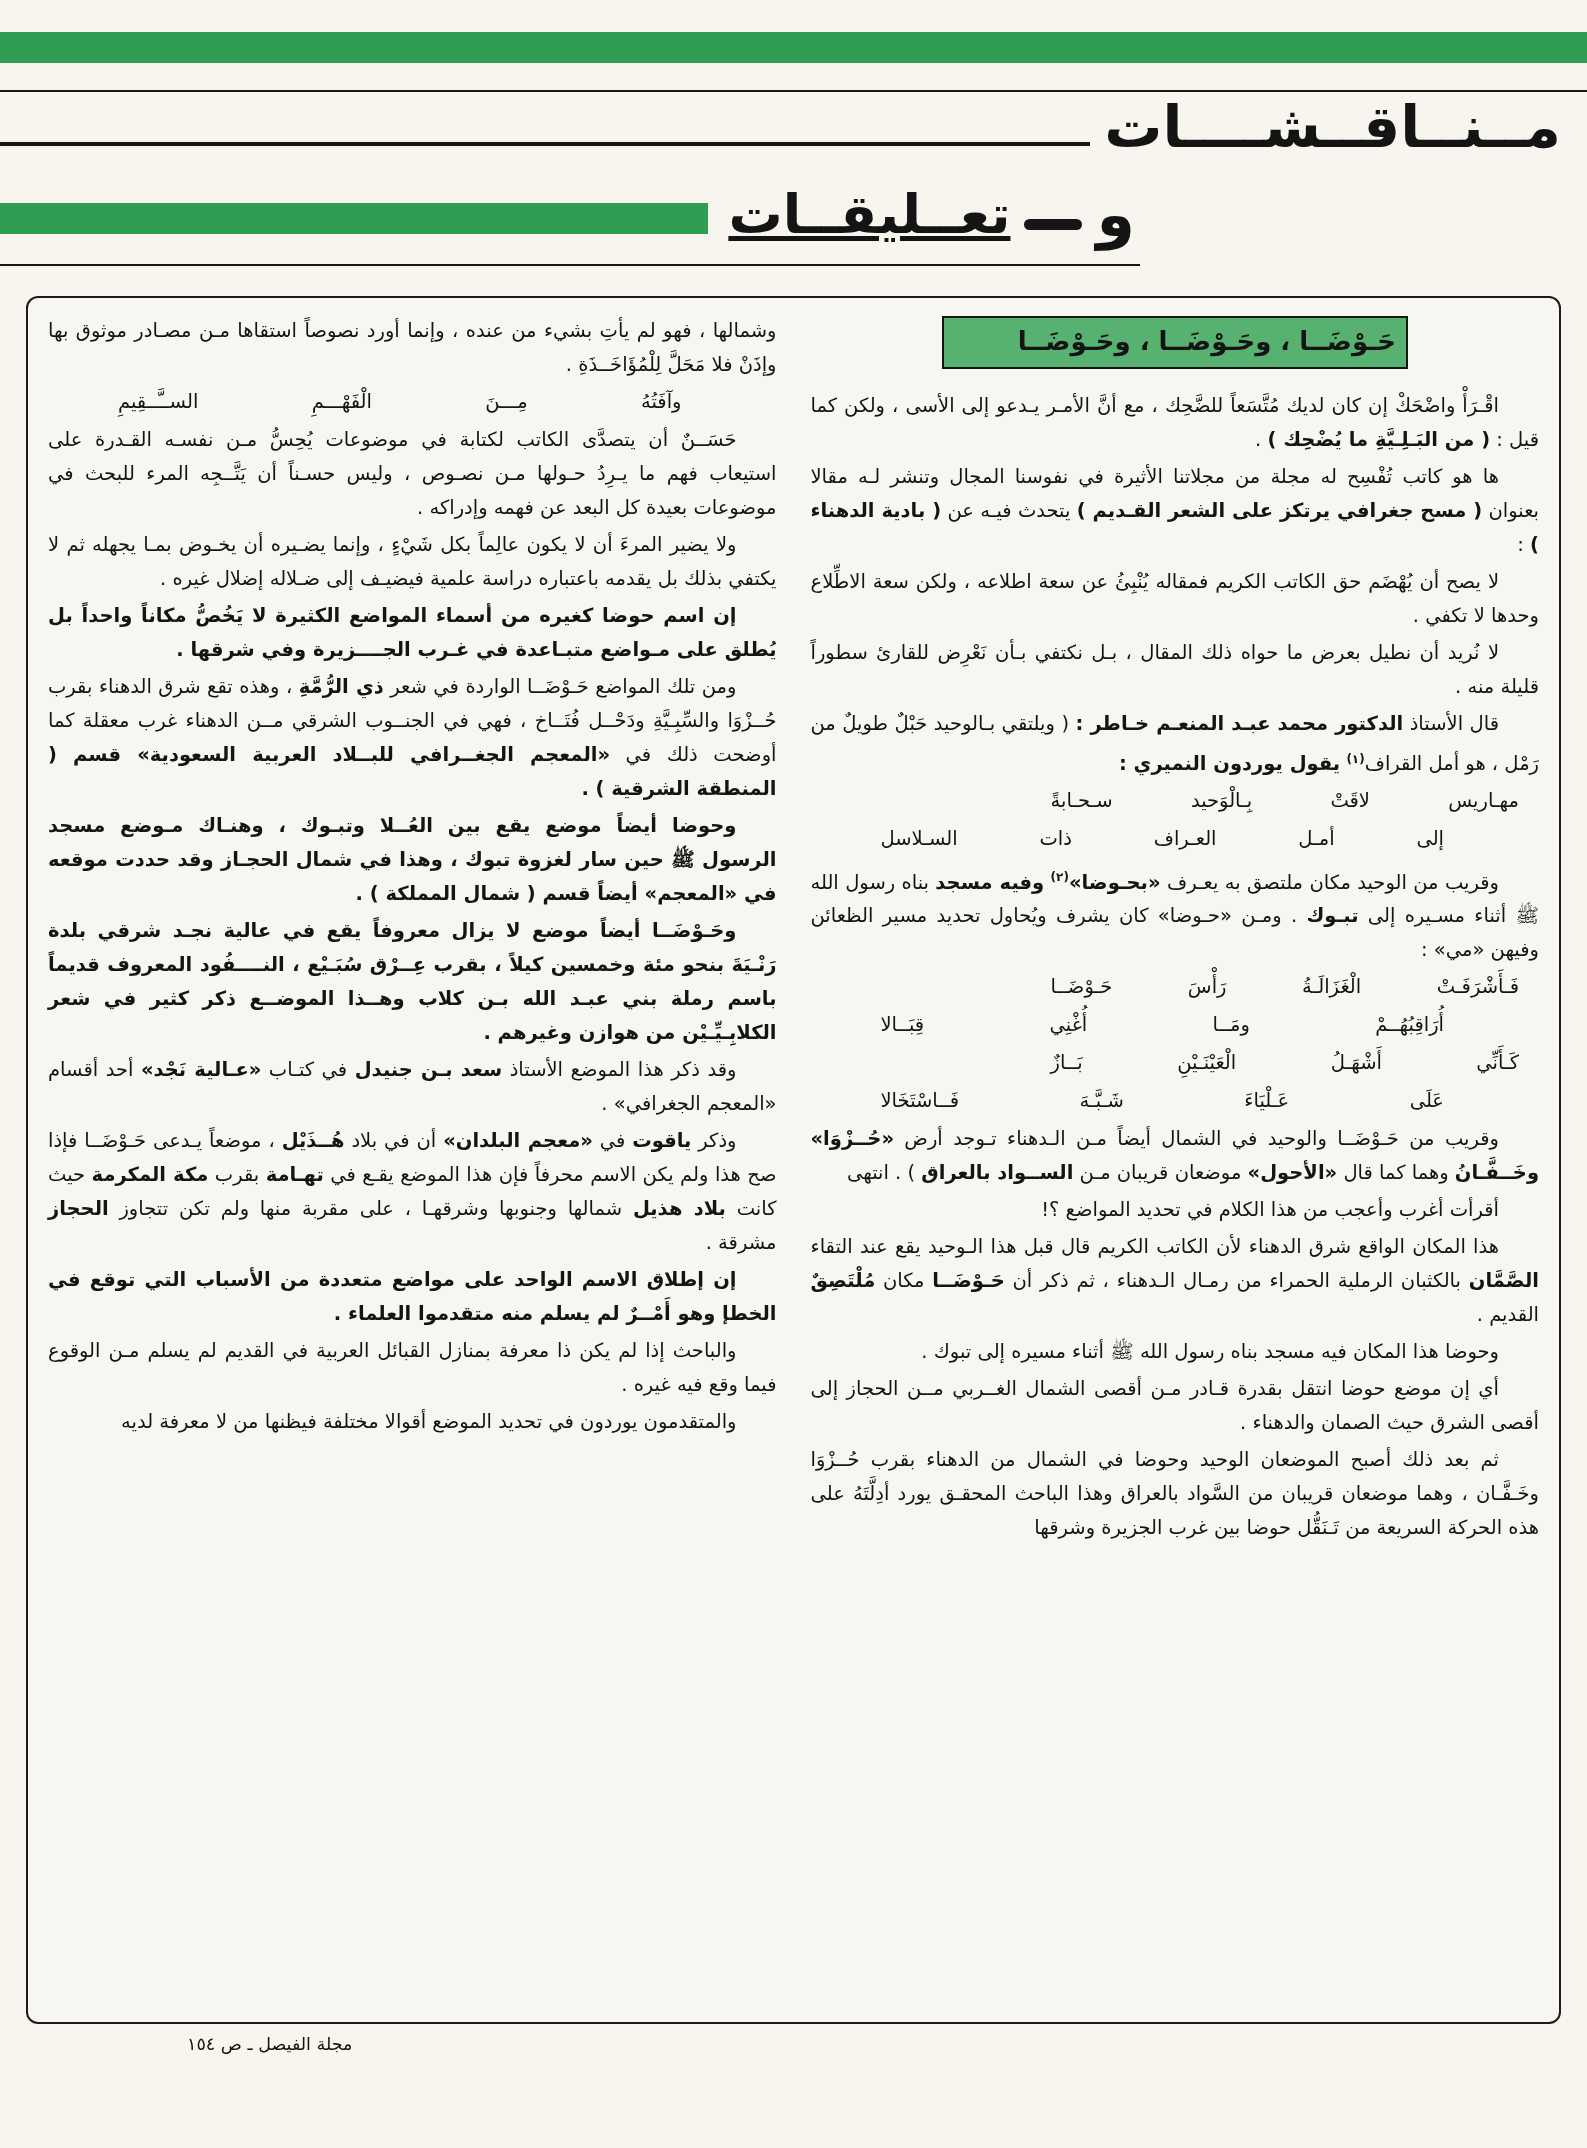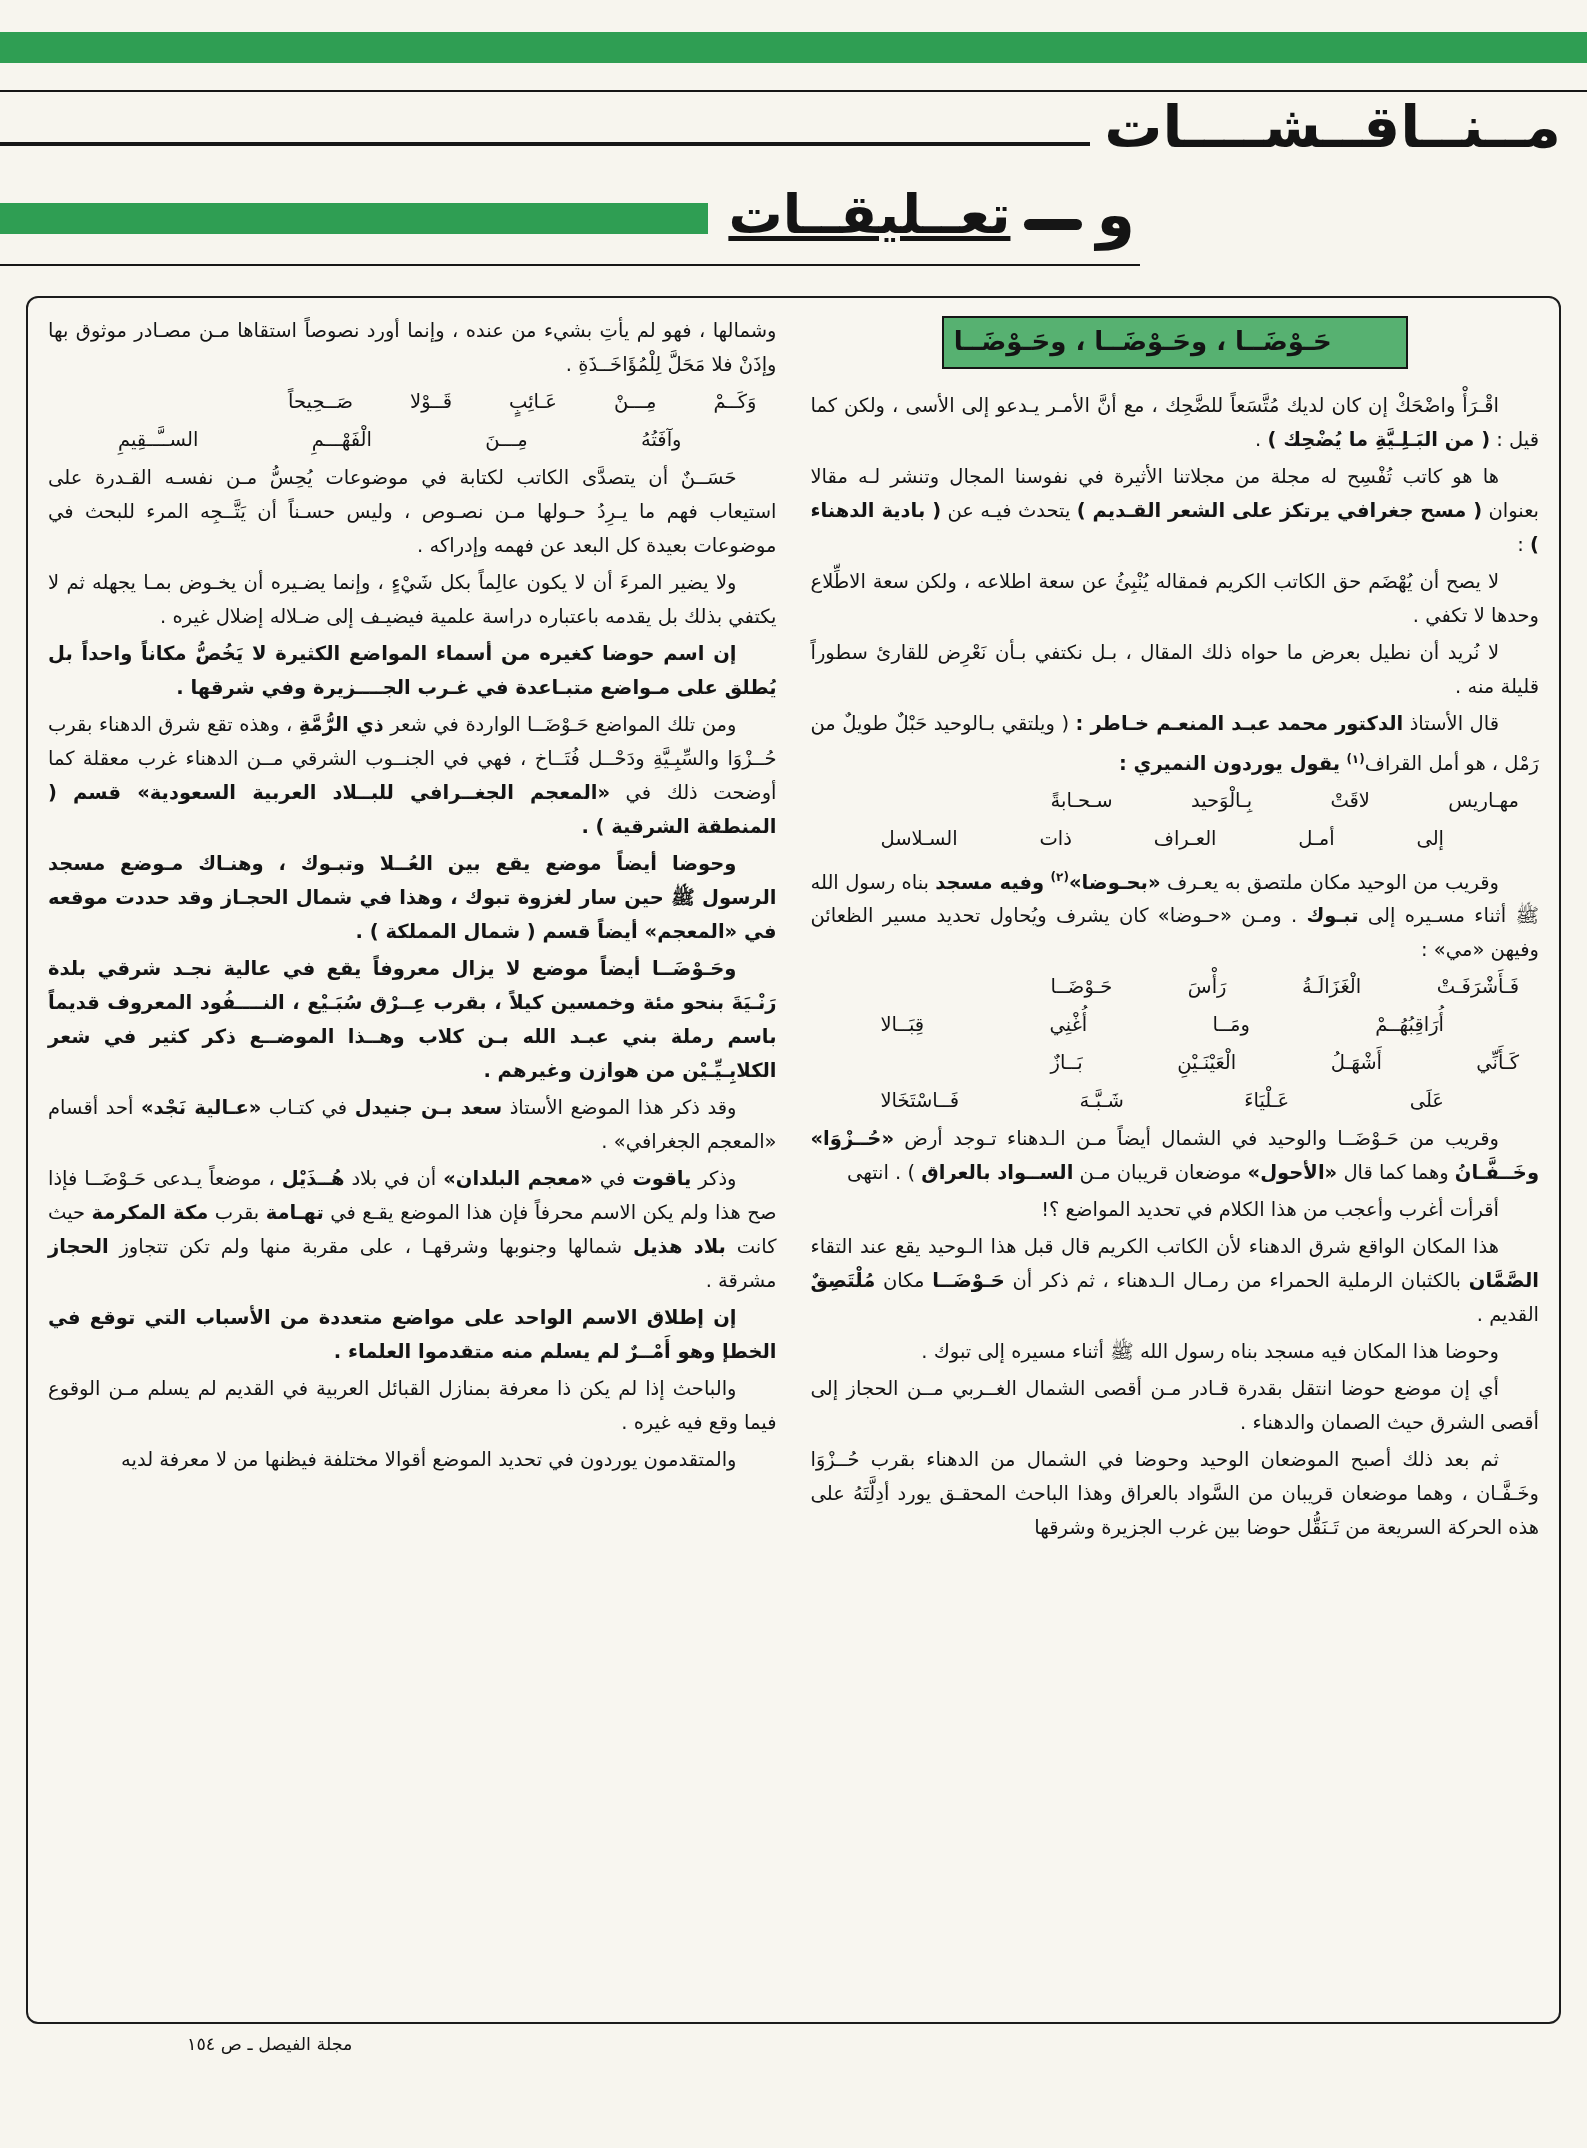--- a/index.html
+++ b/index.html
@@ -42,21 +42,21 @@
     padding:16px 20px 22px;
     min-height:1728px;
     background:#f8f6f0;
   }
   .columns{ display:flex; gap:34px; }
   .col{ flex:1; min-width:0; }
   .headline-box{
     width:64%;
     margin:2px auto 20px;
     border:2px solid #151515;
-    text-align:left;
+    text-align:right;
     font-weight:700;
     font-size:26px;
     padding:8px 10px 11px;
   }
   .para{
     font-size:19.5px;
     line-height:34px;
     text-align:justify;
     margin:0 0 3px;
     text-indent:40px;
@@ -119,21 +119,20 @@
           <p class="para"><span>أقرأت أغرب وأعجب من هذا الكلام في تحديد المواضع ؟!</span></p>
           <p class="para"><span>هذا المكان الواقع شرق الدهناء لأن الكاتب الكريم قال قبل هذا الـوحيد يقع عند التقاء </span><b>الصَّمَّان</b><span> بالكثبان الرملية الحمراء من رمـال الـدهناء ، ثم ذكر أن </span><b>حَـوْضَــا</b><span> مكان </span><b>مُلْتَصِقٌ</b><span> القديم .</span></p>
           <p class="para"><span>وحوضا هذا المكان فيه مسجد بناه رسول الله ﷺ أثناء مسيره إلى تبوك .</span></p>
           <p class="para"><span>أي إن موضع حوضا انتقل بقدرة قـادر مـن أقصى الشمال الغــربي مــن الحجاز إلى أقصى الشرق حيث الصمان والدهناء .</span></p>
           <p class="para"><span>ثم بعد ذلك أصبح الموضعان الوحيد وحوضا في الشمال من الدهناء بقرب حُــزْوَا وخَـفَّـان ، وهما موضعان قريبان من السَّواد بالعراق وهذا الباحث المحقـق يورد أدِلَّتَهُ على هذه الحركة السريعة من تَـنَقُّل حوضا بين غرب الجزيرة وشرقها</span></p>
         </div>
     </section>
     <section class="col col-left">
       <div class="paras">
           <p class="para noindent"><span>وشمالها ، فهو لم يأتِ بشيء من عنده ، وإنما أورد نصوصاً استقاها مـن مصـادر موثوق بها وإذَنْ فلا مَحَلَّ لِلْمُؤَاخَــذَةِ .</span></p>
-          <p class="para poetry pa"><span>وَكَــمْ مِـــنْ عَـائِبٍ قَــوْلا صَــحِيحاً</span></p>
           <p class="para poetry pb"><span>وآفَتُهُ مِـــنَ الْفَهْـــمِ الســَّــقِيمِ</span></p>
           <p class="para"><span>حَسَــنٌ أن يتصدَّى الكاتب لكتابة في موضوعات يُحِسُّ مـن نفسـه القـدرة على استيعاب فهم ما يـرِدُ حـولها مـن نصـوص ، وليس حسـناً أن يَتَّــجِه المرء للبحث في موضوعات بعيدة كل البعد عن فهمه وإدراكه .</span></p>
           <p class="para"><span>ولا يضير المرءَ أن لا يكون عالِماً بكل شَيْءٍ ، وإنما يضـيره أن يخـوض بمـا يجهله ثم لا يكتفي بذلك بل يقدمه باعتباره دراسة علمية فيضيـف إلى ضـلاله إضلال غيره .</span></p>
           <p class="para"><b>إن اسم حوضا كغيره من أسماء المواضع الكثيرة لا يَخُصُّ مكاناً واحداً بل يُطلق على مـواضع متبـاعدة في غـرب الجــــزيرة وفي شرقها .</b></p>
           <p class="para"><span>ومن تلك المواضع حَـوْضَــا الواردة في شعر </span><b>ذي الرُّمَّةِ</b><span> ، وهذه تقع شرق الدهناء بقرب حُــزْوَا والسِّبِـيَّةِ ودَحْــل فُتَــاخ ، فهي في الجنــوب الشرقي مــن الدهناء غرب معقلة كما أوضحت ذلك في </span><b>«المعجم الجغــرافي للبــلاد العربية السعودية» قسم ( المنطقة الشرقية ) .</b></p>
           <p class="para"><b>وحوضا أيضاً موضع يقع بين العُــلا وتبـوك ، وهنـاك مـوضع مسجد الرسول ﷺ حين سار لغزوة تبوك ، وهذا في شمال الحجـاز وقد حددت موقعه في «المعجم» أيضاً قسم ( شمال المملكة ) .</b></p>
           <p class="para"><b>وحَـوْضَــا أيضاً موضع لا يزال معروفاً يقع في عالية نجـد شرقي بلدة رَنْـيَةَ بنحو مئة وخمسين كيلاً ، بقرب عِــرْق سُبَـيْع ، النــــفُود المعروف قديماً باسم رملة بني عبـد الله بـن كلاب وهــذا الموضــع ذكر كثير في شعر الكلابِـيِّـيْن من هوازن وغيرهم .</b></p>
           <p class="para"><span>وقد ذكر هذا الموضع الأستاذ </span><b>سعد بـن جنيدل</b><span> في كتـاب </span><b>«عـالية نَجْد»</b><span> أحد أقسام «المعجم الجغرافي» .</span></p>
           <p class="para"><span>وذكر </span><b>ياقوت</b><span> في </span><b>«معجم البلدان»</b><span> أن في بلاد </span><b>هُــذَيْل</b><span> ، موضعاً يـدعى حَـوْضَــا فإذا صح هذا ولم يكن الاسم محرفاً فإن هذا الموضع يقـع في </span><b>تهـامة</b><span> بقرب </span><b>مكة المكرمة</b><span> حيث كانت </span><b>بلاد هذيل</b><span> شمالها وجنوبها وشرقهـا ، على مقربة منها ولم تكن تتجاوز </span><b>الحجاز</b><span> مشرقة .</span></p>
           <p class="para"><b>إن إطلاق الاسم الواحد على مواضع متعددة من الأسباب التي توقع في الخطإ وهو أَمْــرٌ لم يسلم منه متقدموا العلماء .</b></p>

